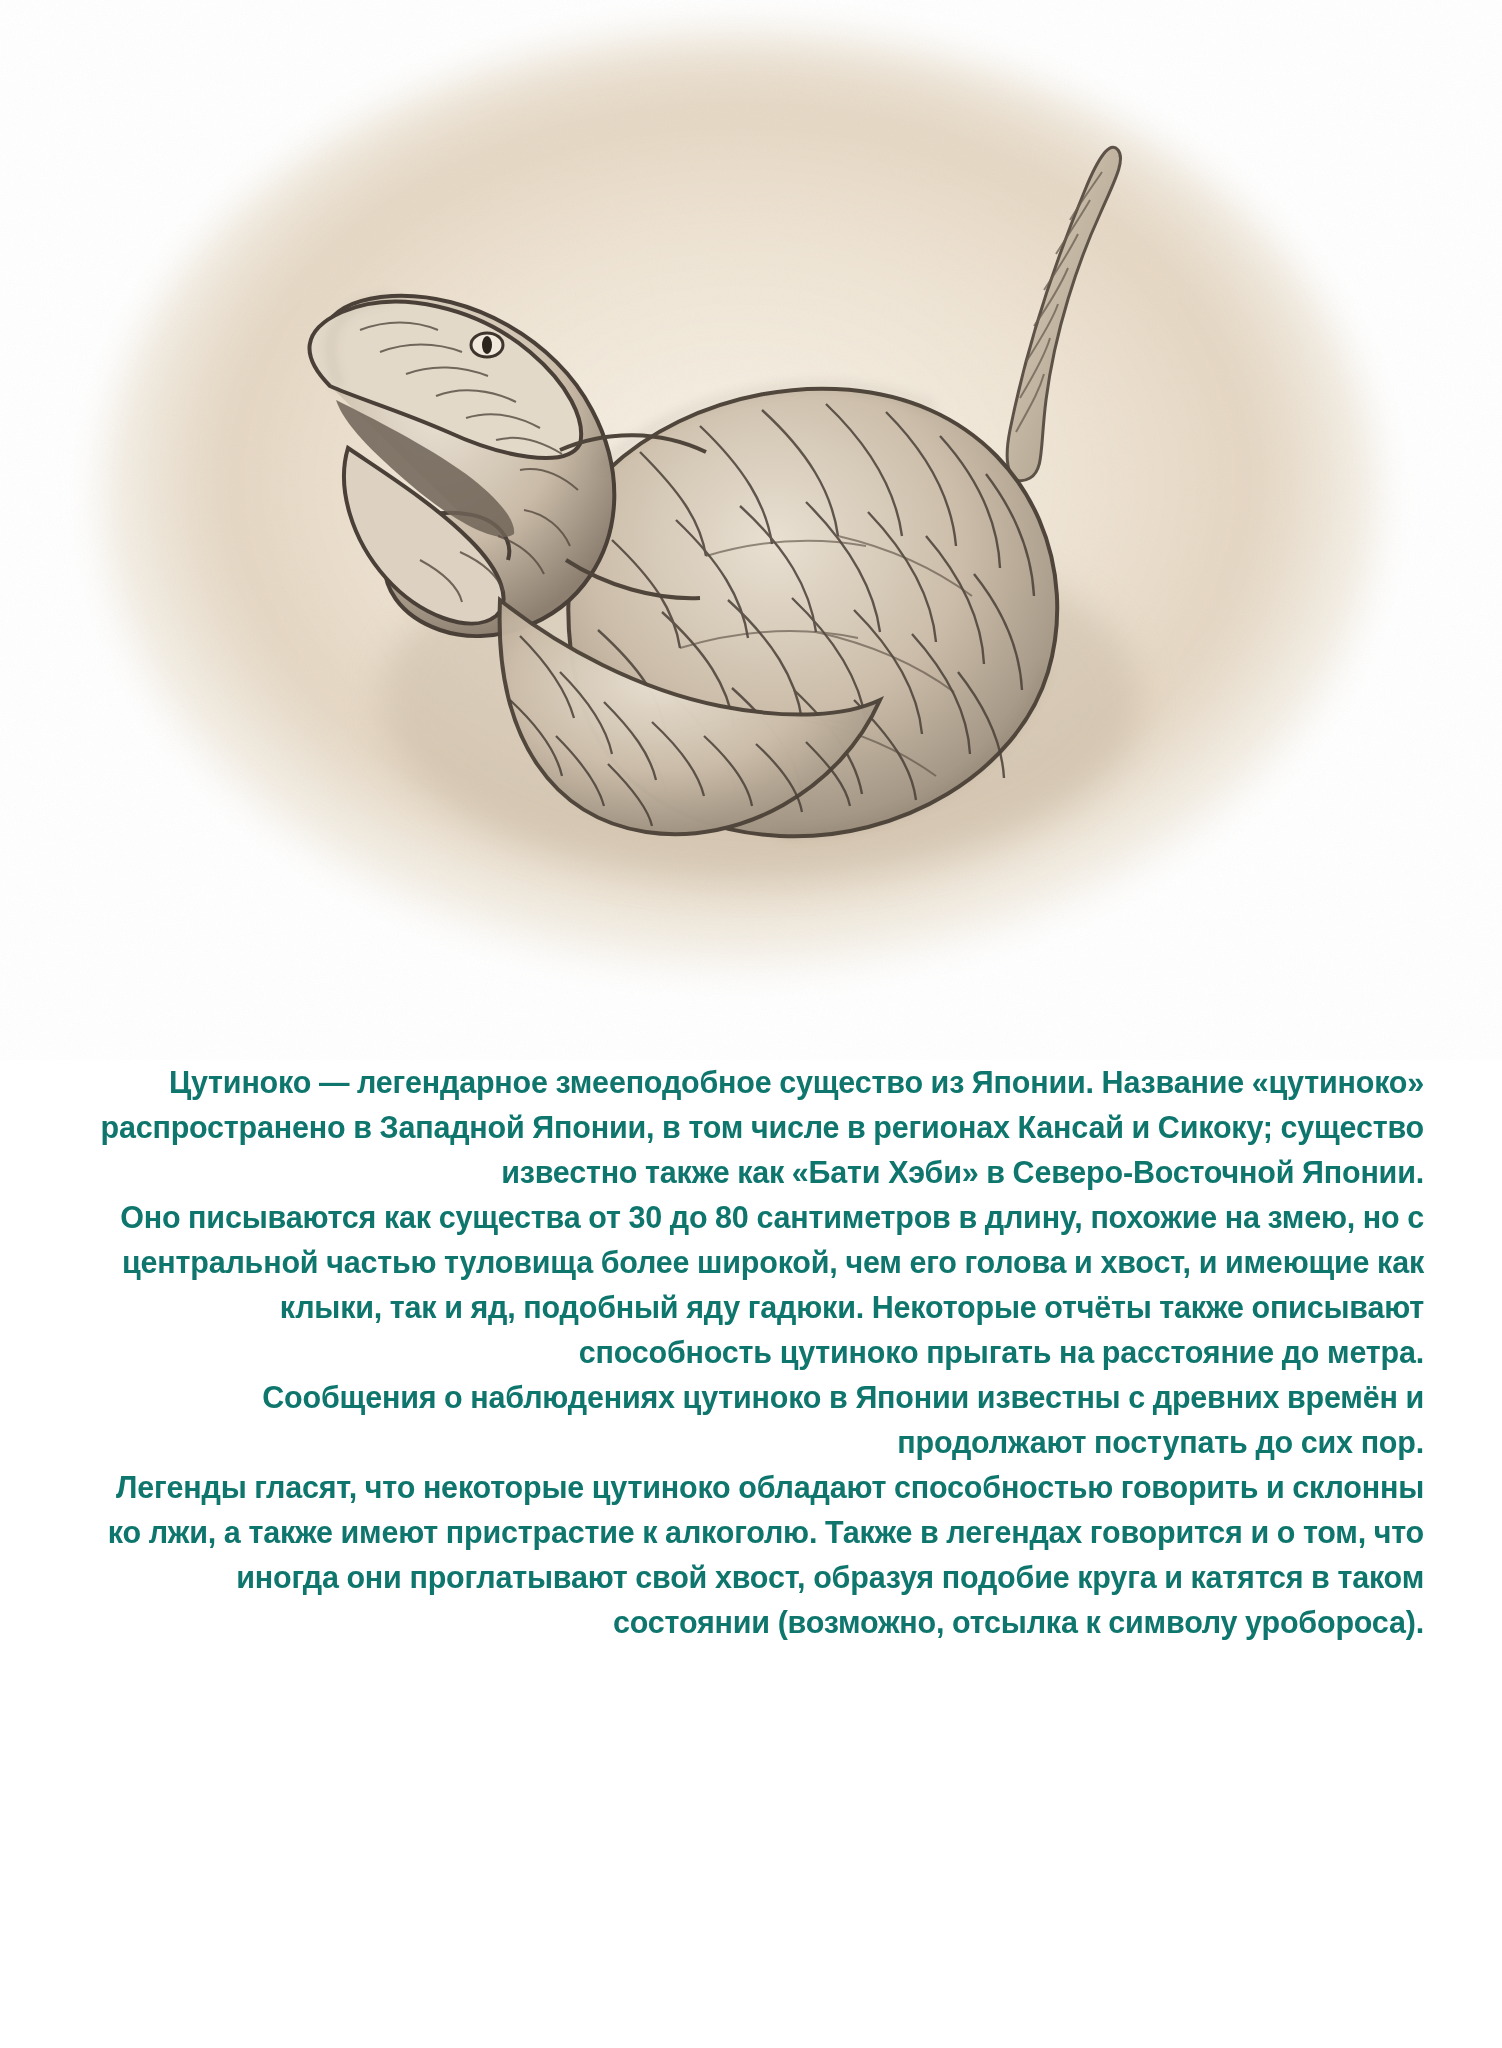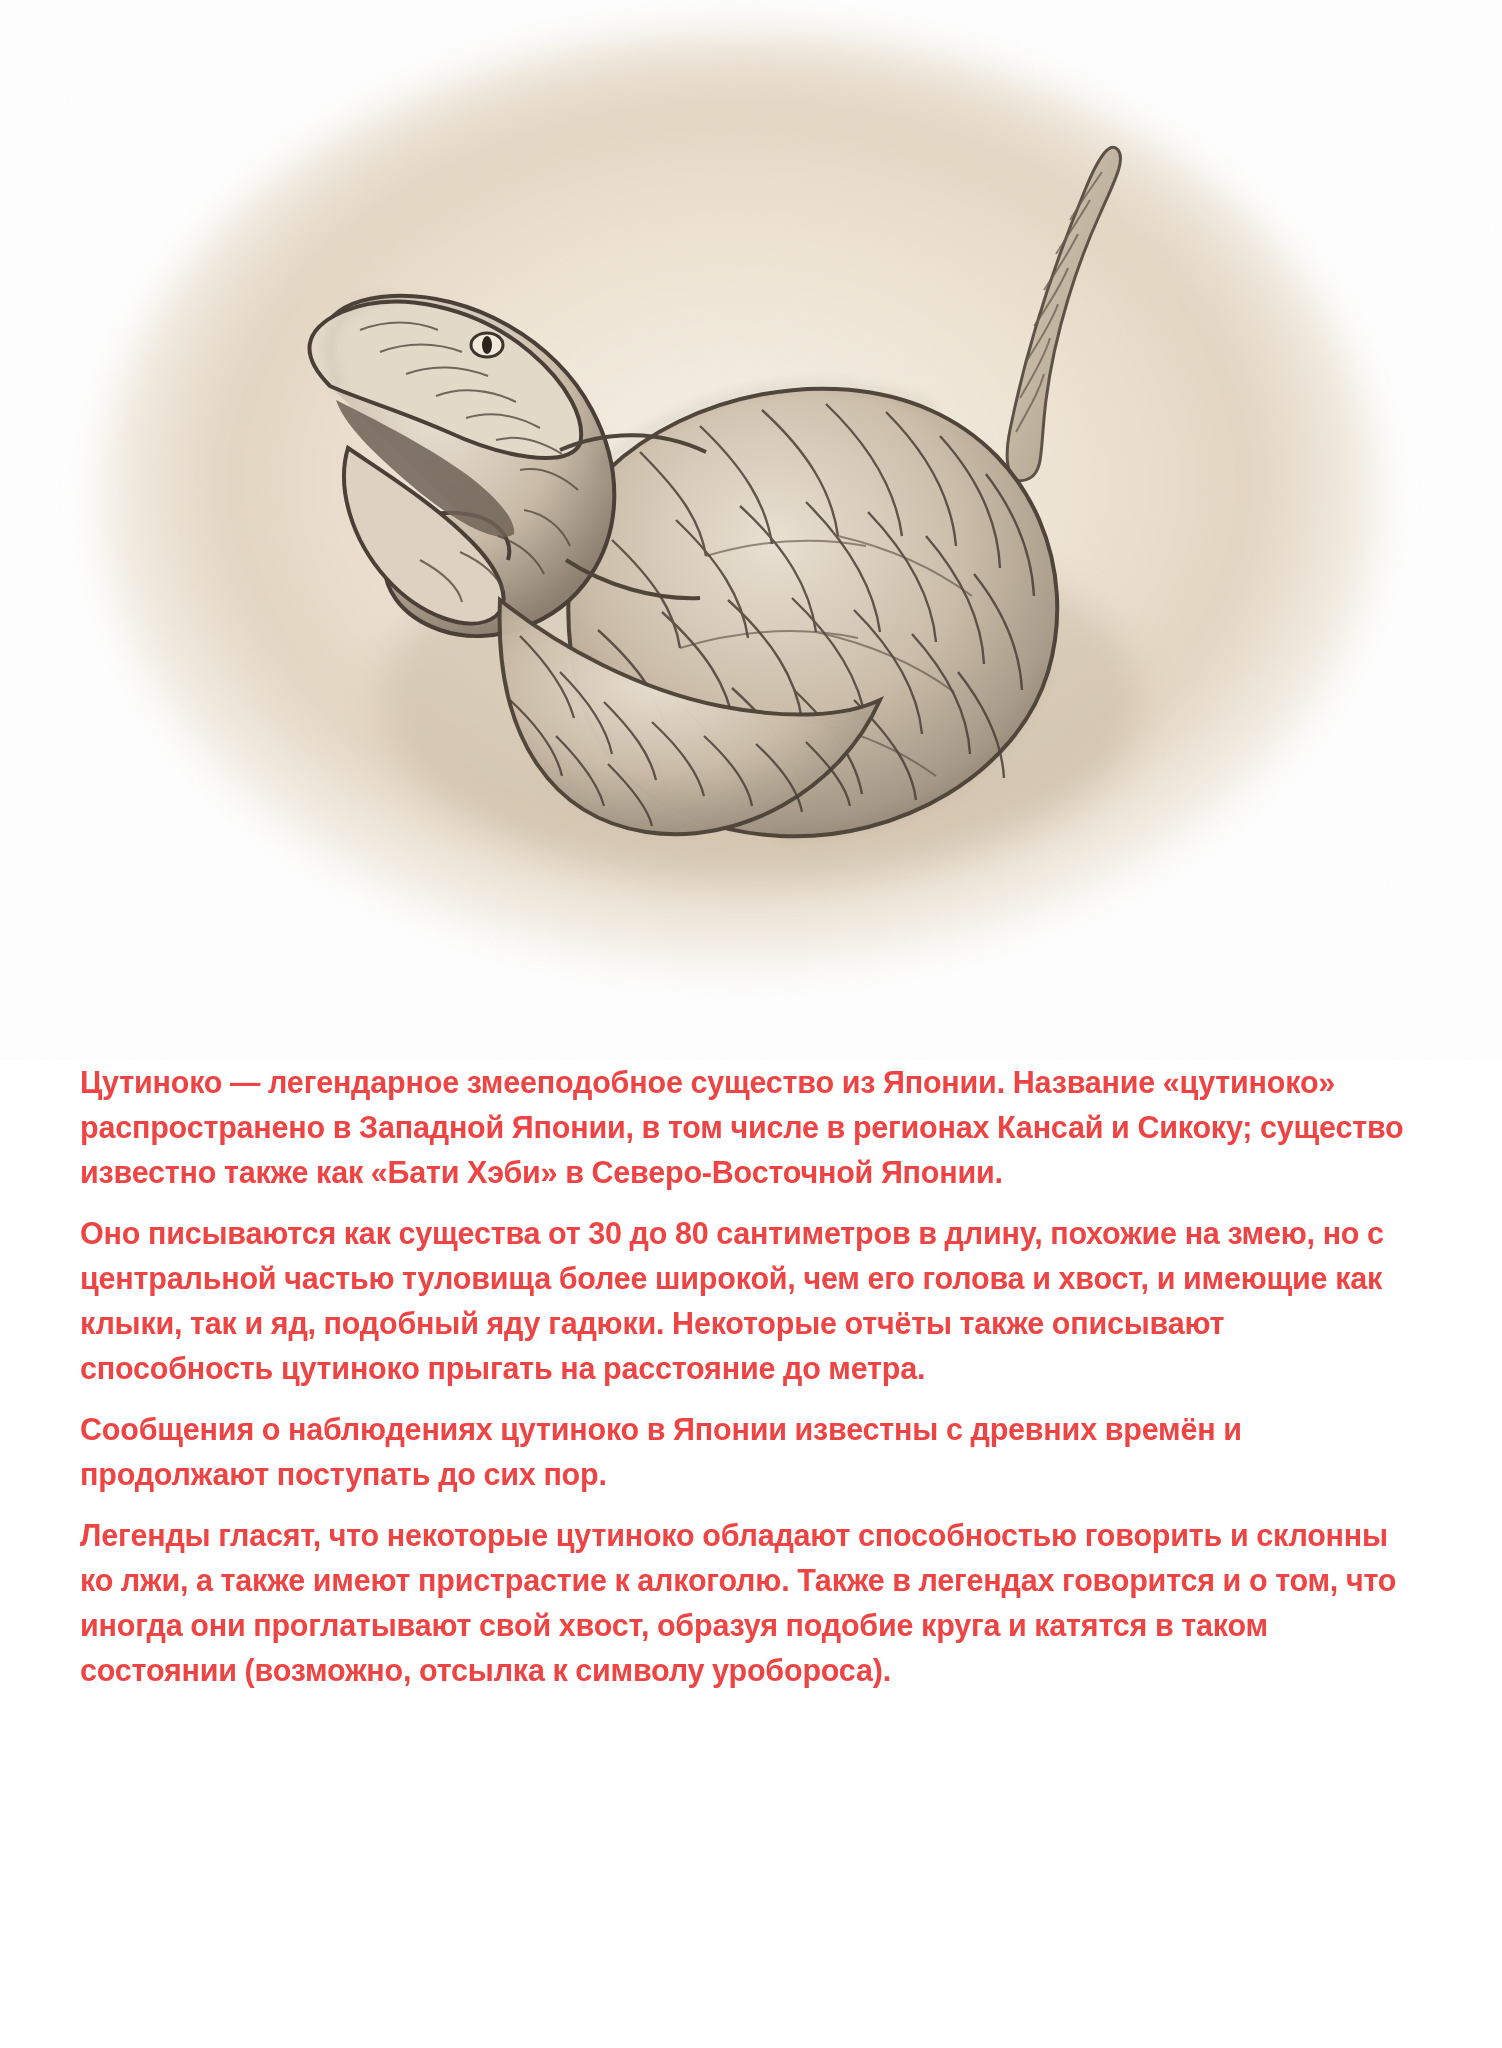--- a/index.html
+++ b/index.html
@@ -42,26 +42,26 @@
   .text-block {
     padding: 0 78px 0 80px;
     box-sizing: border-box;
   }
   .para {
     font-family: "Liberation Sans", sans-serif;
     font-weight: bold;
     font-size: 30.5px;
     line-height: 45px;
     letter-spacing: -0.2px;
-    color: #ef4444;
+    color: #0f766e;
     margin: 0 0 0 0;
-    text-align: left;
+    text-align: right;
     word-spacing: -0.5px;
   }
-  .para + .para { margin-top: 16px; }
+  .para + .para { margin-top: 0px; }
 </style>
 </head>
 <body>
 
 <div class="page">
 
   <div class="illustration">
 
     <svg class="sketch-svg" viewBox="0 0 1502 1060" xmlns="http://www.w3.org/2000/svg">
       <defs>

